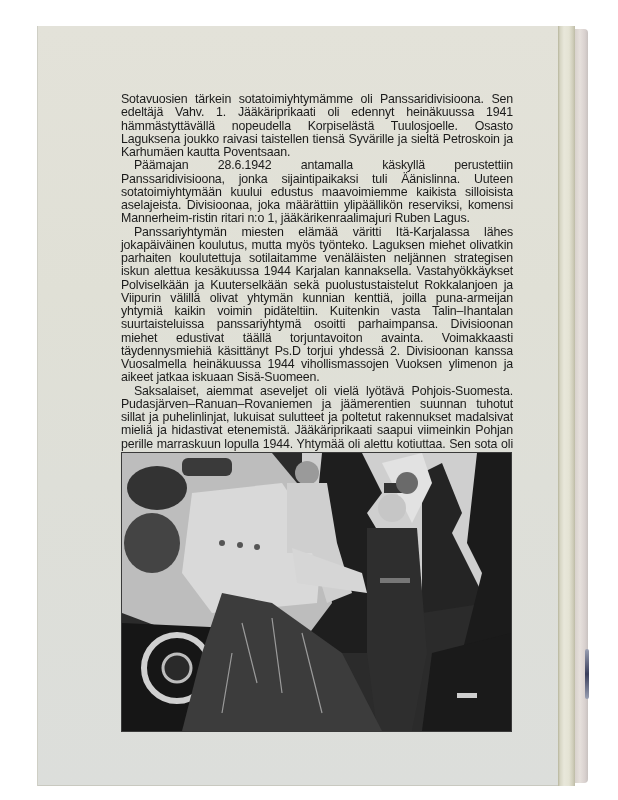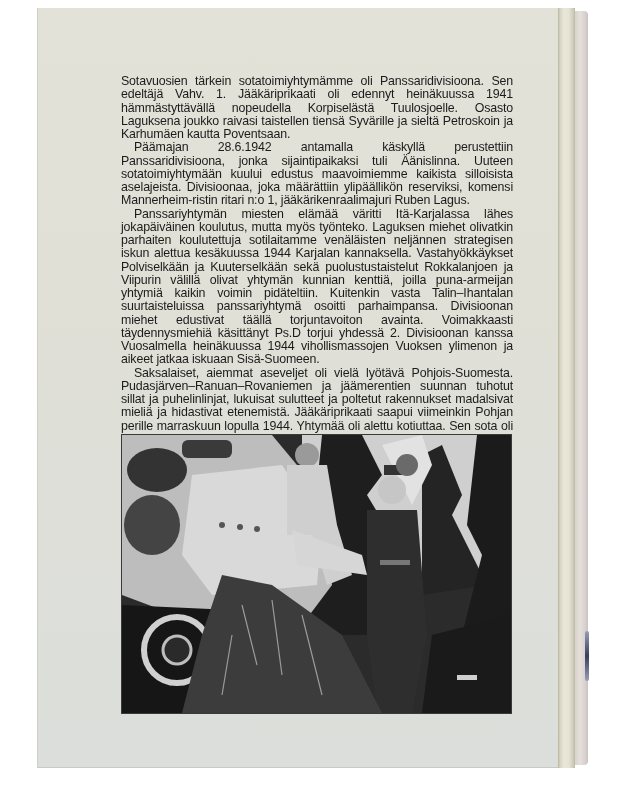--- a/index.html
+++ b/index.html
@@ -1,21 +1,21 @@
 <!DOCTYPE html>
 <html><head>
 <meta charset="utf-8">
 <style>
   html, body { margin: 0; padding: 0; }
   body {
     width: 618px; height: 800px; background: #ffffff; position: relative; overflow: hidden;
     font-family: "Liberation Sans", sans-serif;
   }
   .book {
-    position: absolute; left: 37px; top: 8px; width: 551px; height: 536px;
+    position: absolute; left: 37px; top: 26px; width: 551px; height: 536px;
   }
   .cover {
     position: absolute; left: 0; top: 0; width: 521px; height: 760px;
     background: linear-gradient(180deg, #e3e2d9 0%, #e0e0d6 35%, #dedfd8 60%, #dcdedb 100%);
     box-shadow: inset 1px 0 0 #cfcfc5, inset 0 -1px 0 #c9c9c0;
   }
   .hinge {
     position: absolute; left: 521px; top: 0; width: 17px; height: 760px;
     background: linear-gradient(90deg, #b7b59c 0px, #d6d5c3 2px, #e8e7da 6px, #e4e3d4 11px, #cfcdb9 15px, #bdbba6 17px);
   }

